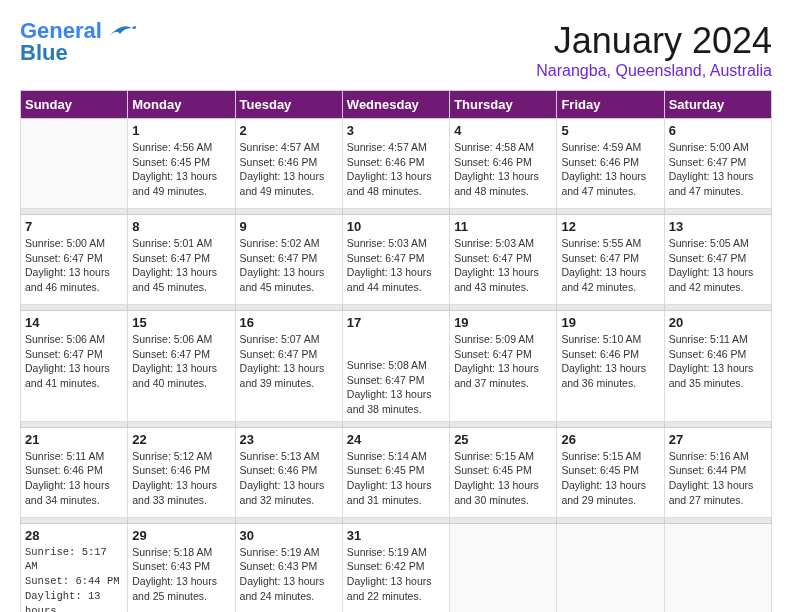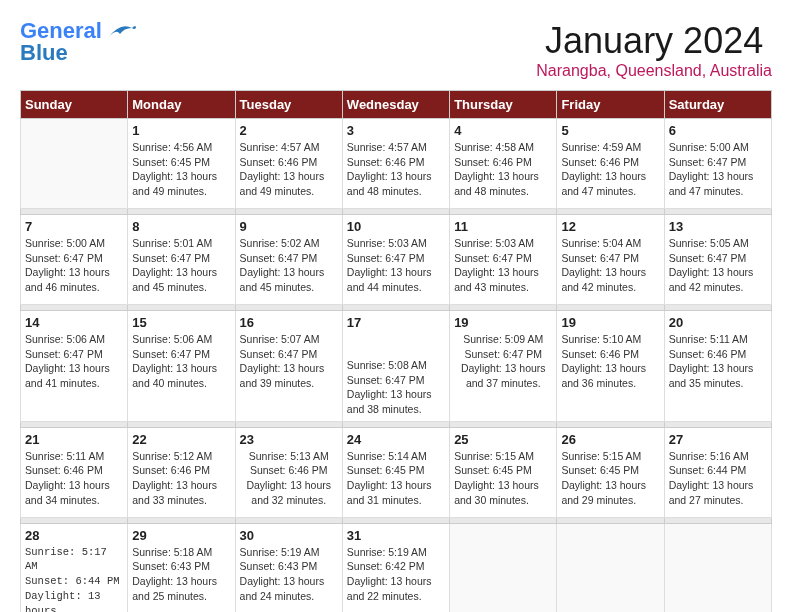--- a/index.html
+++ b/index.html
@@ -21,38 +21,38 @@
       flex-direction: column;
       align-items: flex-start;
     }
     .logo-text {
       font-size: 22px;
       font-weight: bold;
       color: #1a3a5c;
       line-height: 1;
     }
     .title-section {
-      text-align: center;
+      text-align: right;
     }
     .main-title {
       font-size: 36px;
       color: #1a1a1a;
       font-weight: normal;
     }
     .subtitle {
       font-size: 16px;
-      color: #be185d;
+      color: #6d28d9;
     }
     .calendar {
       width: 100%;
       border-collapse: collapse;
       font-size: 11px;
     }
     .calendar th {
-      background: #7f1d1d;
+      background: #701a75;
       color: #fff;
       padding: 6px 4px;
       text-align: left;
       font-size: 13px;
       font-weight: bold;
       border: 1px solid #ccc;
     }
     .calendar td {
       border: 1px solid #ddd;
       vertical-align: top;
@@ -202,21 +202,21 @@
         </td>
         <td>
           <div class="day-number">11</div>
           <div class="day-info" style="white-space: pre-line;">Sunrise: 5:03 AM
 Sunset: 6:47 PM
 Daylight: 13 hours
 and 43 minutes.</div>
         </td>
         <td>
           <div class="day-number">12</div>
-          <div class="day-info" style="white-space: pre-line;">Sunrise: 5:04 AM
+          <div class="day-info" style="white-space: pre-line;">Sunrise: 5:55 AM
 Sunset: 6:47 PM
 Daylight: 13 hours
 and 42 minutes.</div>
         </td>
         <td>
           <div class="day-number">13</div>
           <div class="day-info" style="white-space: pre-line;">Sunrise: 5:05 AM
 Sunset: 6:47 PM
 Daylight: 13 hours
 and 42 minutes.</div>
@@ -255,21 +255,21 @@
         </td>
         <td>
           <div class="day-number">17</div>
           <div class="day-info" style="white-space: pre-line; margin-top: 28px;">Sunrise: 5:08 AM
 Sunset: 6:47 PM
 Daylight: 13 hours
 and 38 minutes.</div>
         </td>
         <td>
           <div class="day-number">19</div>
-          <div class="day-info" style="white-space: pre-line; text-align: center;">Sunrise: 5:09 AM
+          <div class="day-info" style="white-space: pre-line;">Sunrise: 5:09 AM
 Sunset: 6:47 PM
 Daylight: 13 hours
 and 37 minutes.</div>
         </td>
         <td>
           <div class="day-number">19</div>
           <div class="day-info" style="white-space: pre-line;">Sunrise: 5:10 AM
 Sunset: 6:46 PM
 Daylight: 13 hours
 and 36 minutes.</div>
@@ -301,21 +301,21 @@
         </td>
         <td>
           <div class="day-number">22</div>
           <div class="day-info" style="white-space: pre-line;">Sunrise: 5:12 AM
 Sunset: 6:46 PM
 Daylight: 13 hours
 and 33 minutes.</div>
         </td>
         <td>
           <div class="day-number">23</div>
-          <div class="day-info" style="white-space: pre-line; text-align: center;">Sunrise: 5:13 AM
+          <div class="day-info" style="white-space: pre-line;">Sunrise: 5:13 AM
 Sunset: 6:46 PM
 Daylight: 13 hours
 and 32 minutes.</div>
         </td>
         <td>
           <div class="day-number">24</div>
           <div class="day-info" style="white-space: pre-line;">Sunrise: 5:14 AM
 Sunset: 6:45 PM
 Daylight: 13 hours
 and 31 minutes.</div>

